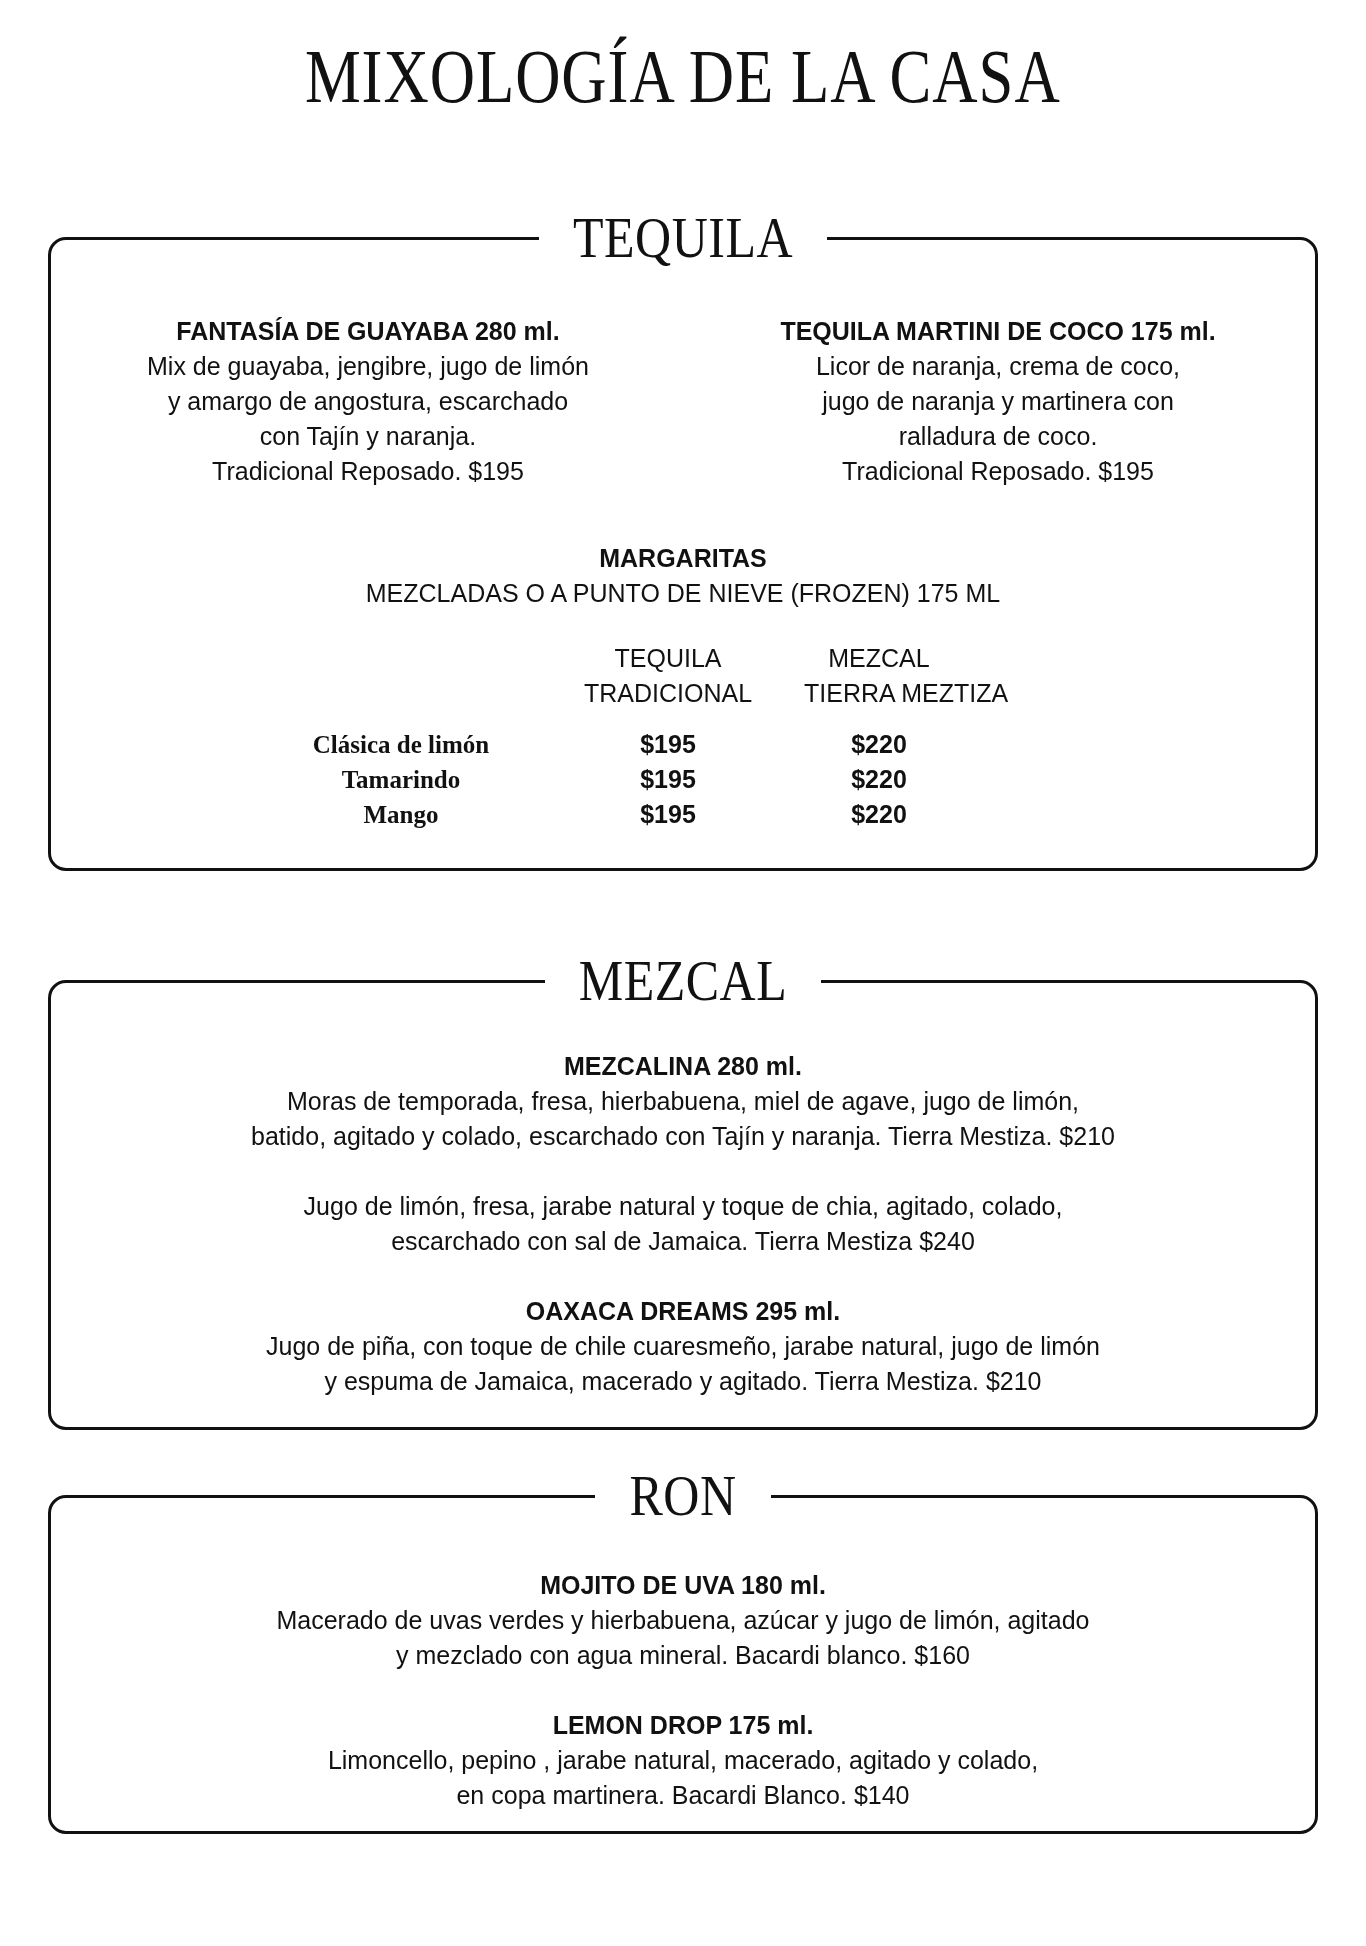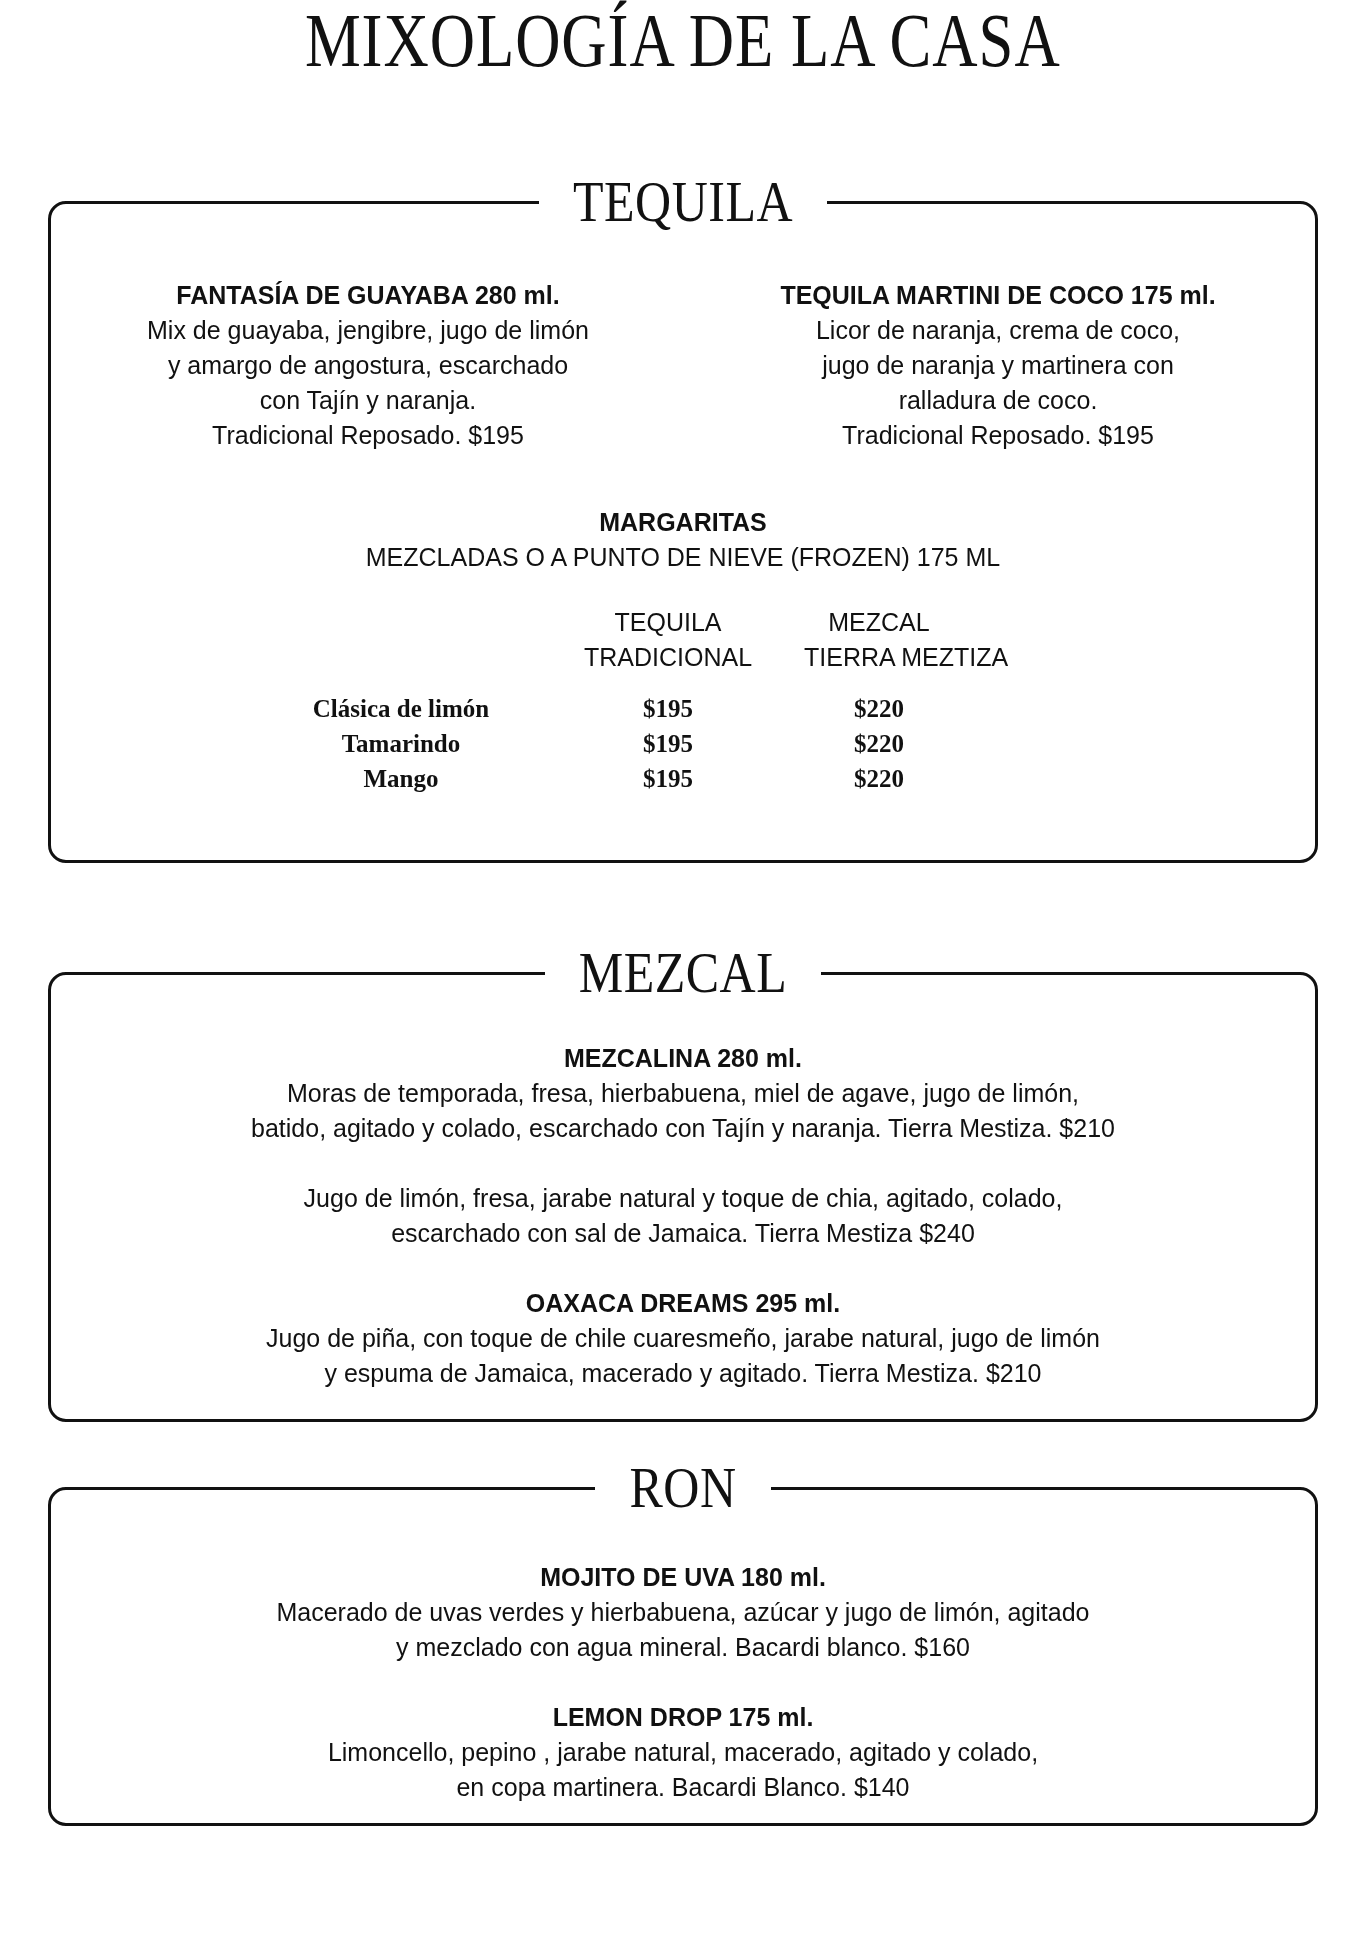--- a/index.html
+++ b/index.html
@@ -12,20 +12,21 @@
     height: 1946px;
     overflow: hidden;
     color: #111111;
     font-family: "Liberation Sans", sans-serif;
     font-size: 25px;
     line-height: 35px;
   }
   
   .page-title {
     text-align: center;
+    padding-top: 36px;
     height: 80px;
   }
   .page-title .serif-stretch {
     display: inline-block;
     font-family: "Liberation Serif", serif;
     font-weight: 500;
     font-size: 66px;
     line-height: 70px;
     letter-spacing: 1px;
     transform: scale(0.95, 1.16);
@@ -49,21 +50,21 @@
   fieldset.box legend .serif-stretch {
     display: inline-block;
     font-family: "Liberation Serif", serif;
     font-weight: 500;
     font-size: 50px;
     line-height: 52px;
     letter-spacing: 0.5px;
     transform: scaleY(1.14);
     white-space: nowrap;
   }
-  #box-tequila { margin-top: 96px; padding-top: 50px; padding-bottom: 64px; }
+  #box-tequila { margin-top: 96px; padding-top: 50px; padding-bottom: 36px; }
   #box-mezcal  { margin-top: 84px; padding-top: 42px; padding-bottom: 28px; }
   #box-ron     { margin-top: 40px; padding-top: 46px; padding-bottom: 18px; }
 
   
   .item { text-align: center; }
   .item-name { font-weight: bold; }
   .stack-item { margin-bottom: 35px; }
   .two-col {
     display: grid;
     grid-template-columns: 1fr 1fr;
@@ -73,21 +74,21 @@
   .margaritas-header { text-align: center; margin-top: 52px; }
   .mg-title { font-weight: bold; }
   .mg-table { margin-top: 30px; margin-left: 199px; }
   .mg-row {
     display: grid;
     grid-template-columns: 262px 272px 150px;
   }
   .mg-row.head { margin-bottom: 16px; }
   .mg-cell { text-align: center; white-space: nowrap; }
   .mg-label { text-align: center; font-weight: bold; white-space: nowrap; font-family: Liberation Serif, serif; }
-  .mg-price { font-weight: bold; font-family: Liberation Serif, serif; }
+  .mg-price { font-weight: bold; }
 </style>
 </head>
 <body>
 
 <header class="page-title">
   <span class="serif-stretch">MIXOLOGÍA DE LA CASA</span>
 </header>
 
 <fieldset class="box" id="box-tequila">
   <legend>

